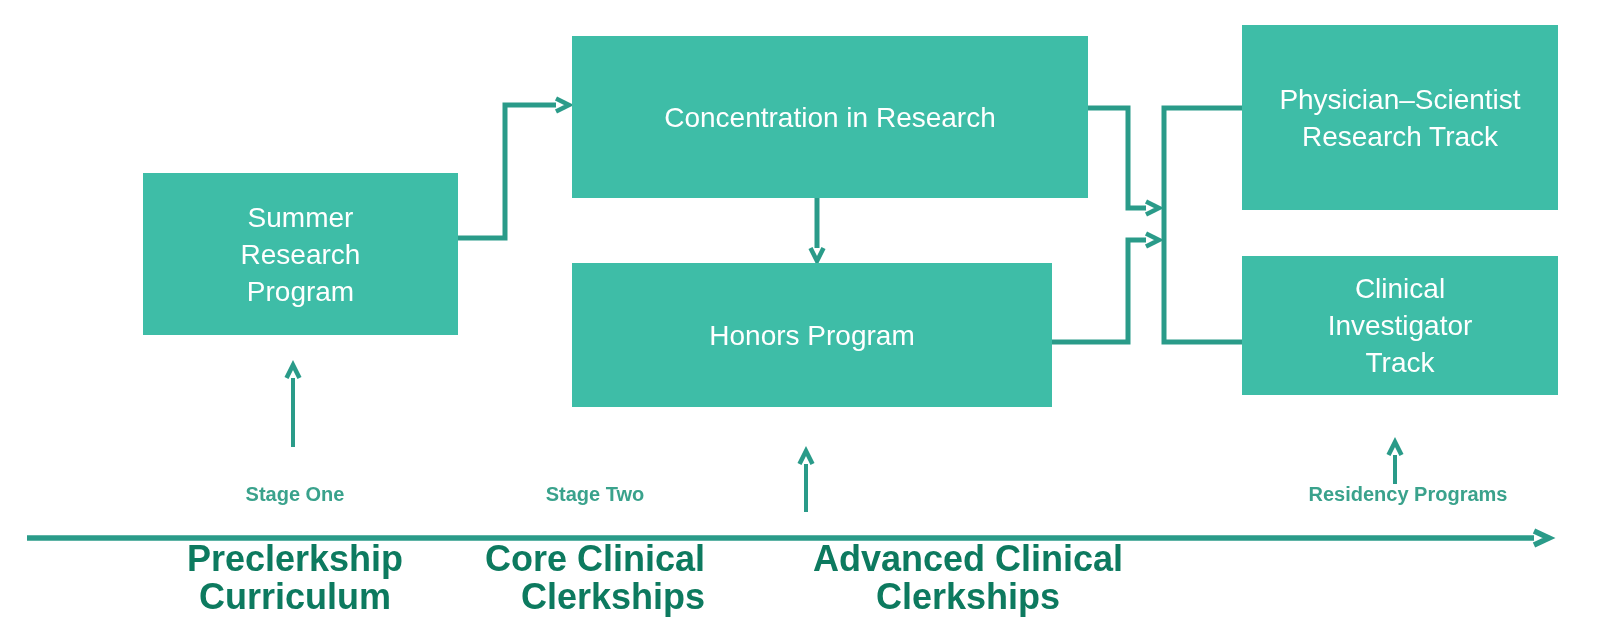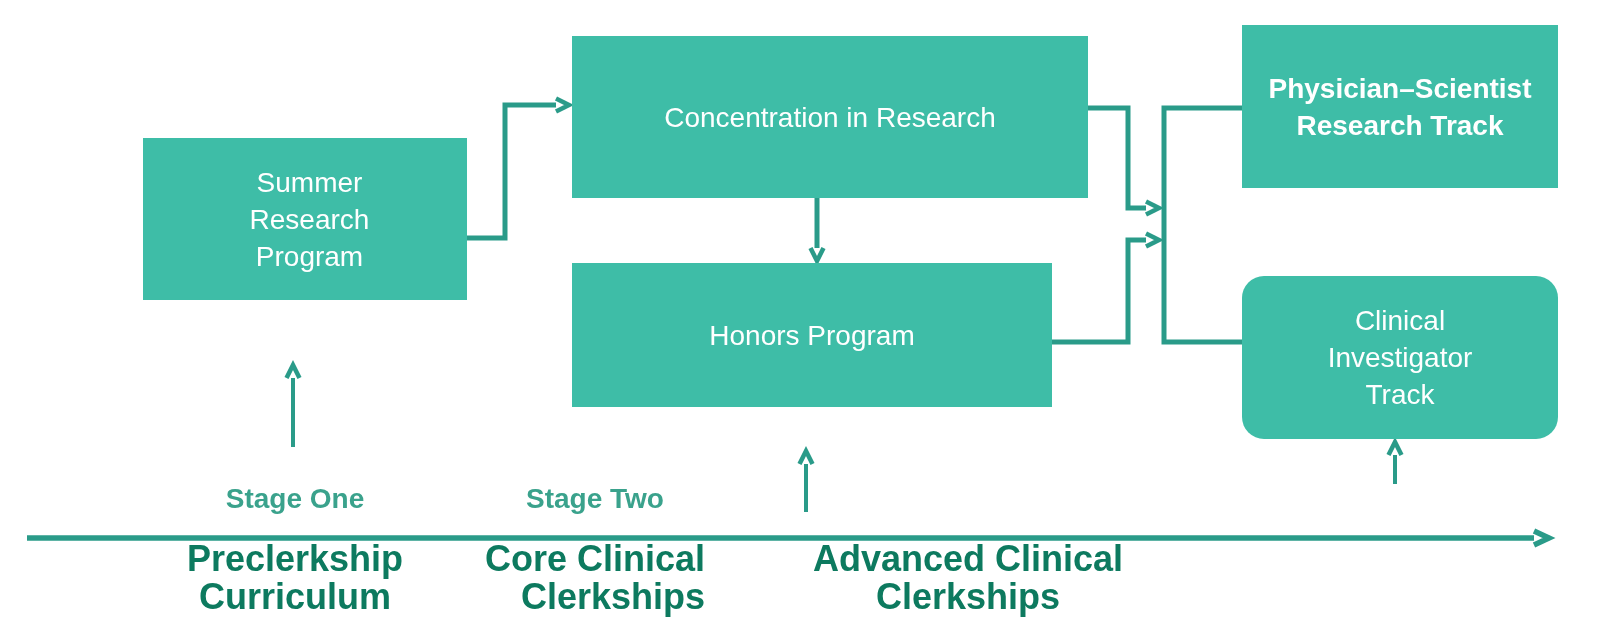--- a/index.html
+++ b/index.html
@@ -18,28 +18,28 @@
   .conn{fill:none;stroke:var(--line);stroke-width:5;}
   .uparrow{fill:none;stroke:var(--line);stroke-width:4;}
   .axis{fill:none;stroke:var(--line);stroke-width:5.5;}
   .arrowhead{fill:none;stroke:var(--line);stroke-width:4.5;}
   .arrowhead-big{fill:none;stroke:var(--line);stroke-width:5.5;}
   .box{
     position:absolute;background:var(--box-fill);color:var(--box-text);
     display:flex;align-items:center;justify-content:center;text-align:center;
     font-size:28px;line-height:37px;font-weight:400;white-space:pre-line;
   }
-  .box-summer{left:143px;top:138px;width:315px;height:162px;padding-left:9px;}
+  .box-summer{left:143px;top:173px;width:315px;height:162px;}
   .box-concentration{left:572px;top:36px;width:516px;height:162px;}
   .box-honors{left:572px;top:263px;width:480px;height:144px;}
-  .box-physician{left:1242px;top:25px;width:316px;height:163px;font-weight:bold;}
-  .box-clinical{left:1242px;top:276px;width:316px;height:163px;border-radius:22px;}
+  .box-physician{left:1242px;top:25px;width:316px;height:185px;}
+  .box-clinical{left:1242px;top:256px;width:316px;height:139px;}
   .stage-label{
     position:absolute;transform:translateX(-50%);color:var(--stage-label);
-    font-size:28px;font-weight:700;white-space:nowrap;top:483px;
+    font-size:20px;font-weight:700;white-space:nowrap;top:483px;
   }
   .phase-label{
     position:absolute;transform:translateX(-50%);color:var(--phase-label);
     font-size:36px;font-weight:700;line-height:38px;text-align:center;
     white-space:pre-line;top:540px;
   }
   .sl-1{left:295px;} .sl-2{left:595px;} .sl-3{left:985px;} .sl-4{left:1408px;}
   .pl-1{left:295px;} .pl-2{left:595px;text-align:right;} .pl-3{left:968px;}
 </style>
 </head>
@@ -86,20 +86,21 @@
 Research Track</span>
   </div>
   <div class="box box-clinical">
     <span>Clinical
 Investigator
 Track</span>
   </div>
 
   <div class="stage-label sl-1">Stage One</div>
   <div class="stage-label sl-2">Stage Two</div>
+  <div class="stage-label sl-4">Residency Programs</div>
 
   <div class="phase-label pl-1">Preclerkship
 Curriculum</div>
   <div class="phase-label pl-2">Core Clinical
 Clerkships</div>
   <div class="phase-label pl-3">Advanced Clinical
 Clerkships</div>
 
 </div>
 

